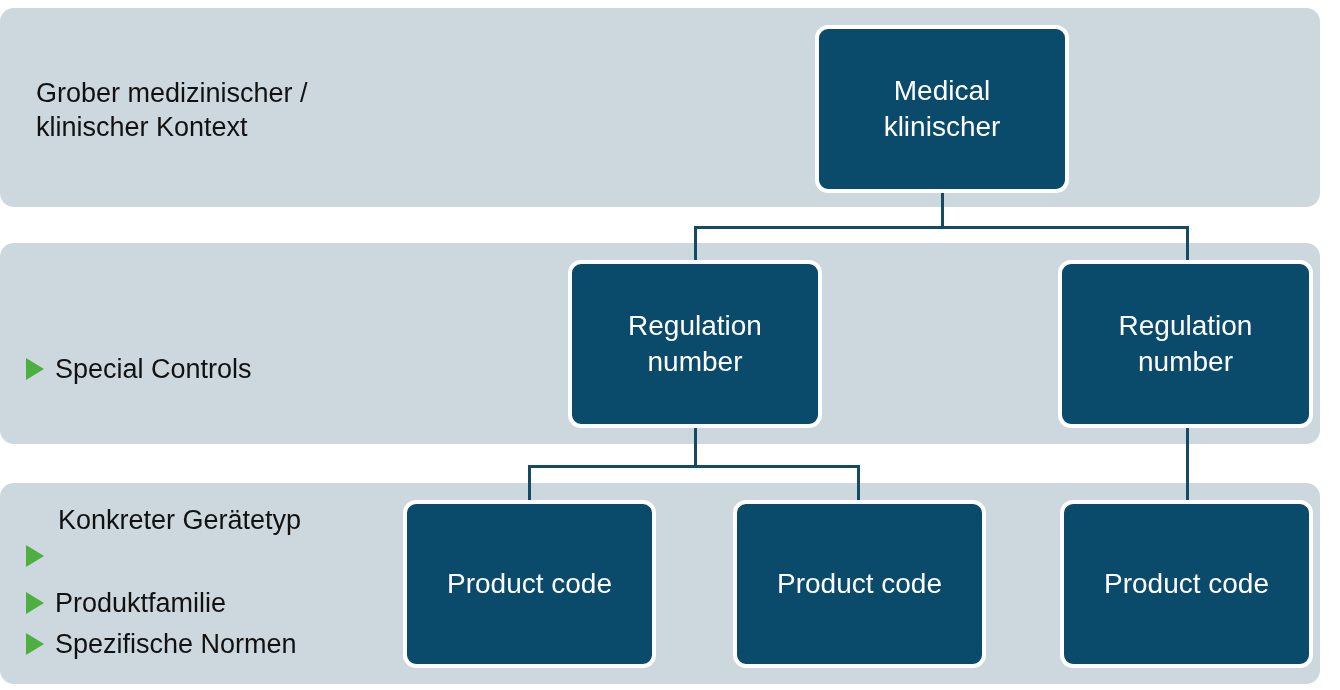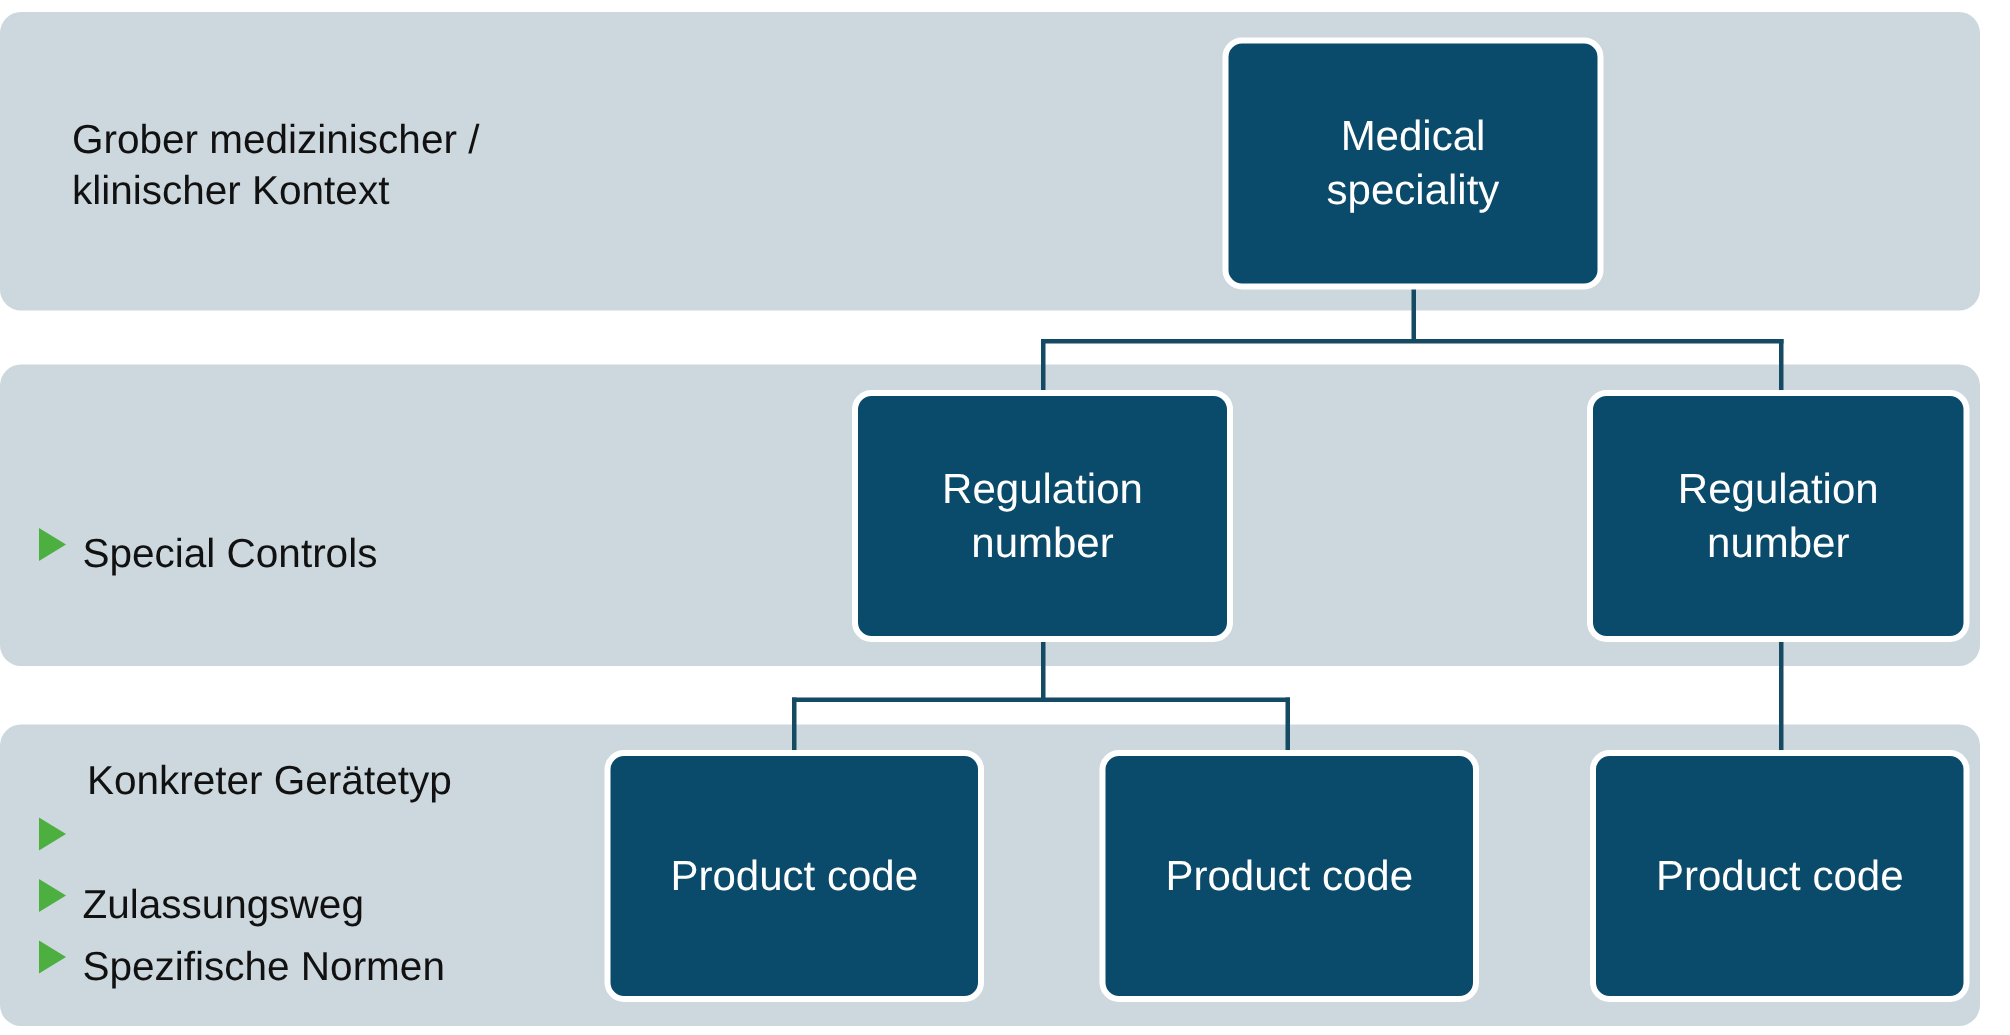--- a/index.html
+++ b/index.html
@@ -32,38 +32,38 @@
   
   .band-label {
     position: absolute;
     color: #111111;
     font-size: 27px;
     line-height: 34px;
     white-space: pre-line;
     letter-spacing: 0px;
   }
   #label-1 {
-    left: 48px;
+    left: 36px;
     top: 76px;
     width: 430px;
   }
   #label-2-title {
     left: 99px;
     top: 303px;
   }
   #label-3-title {
     left: 58px;
     top: 503px;
   }
 
   
   .bullet-row {
     position: absolute;
     display: flex;
-    align-items: flex-start;
+    align-items: center;
     gap: 11px;
     color: #111111;
     font-size: 27px;
     line-height: 34px;
   }
   .bullet-tri {
     width: 0;
     height: 0;
     border-top: 11px solid transparent;
     border-bottom: 11px solid transparent;
@@ -138,41 +138,41 @@
     <span>Special Controls</span>
   </div>
 
   <div class="band" id="band-3"></div>
   <div class="band-label" id="label-3-title">Konkreter Gerätetyp</div>
   <div class="bullet-row" id="bullet-risiko">
     <span class="bullet-tri"></span>
   </div>
   <div class="bullet-row" id="bullet-zulassung">
     <span class="bullet-tri"></span>
-    <span>Zulassungsweg</span>
+    <span>Produktfamilie</span>
   </div>
   <div class="bullet-row" id="bullet-normen">
     <span class="bullet-tri"></span>
     <span>Spezifische Normen</span>
   </div>
 
   <div class="conn conn-v" id="conn-ms-down"></div>
   <div class="conn conn-h" id="conn-ms-bus"></div>
   <div class="conn conn-v" id="conn-reg-l-up"></div>
   <div class="conn conn-v" id="conn-reg-r-up"></div>
 
   <div class="conn conn-v" id="conn-regl-down"></div>
   <div class="conn conn-h" id="conn-regl-bus"></div>
   <div class="conn conn-v" id="conn-pc-l-up"></div>
   <div class="conn conn-v" id="conn-pc-m-up"></div>
 
   <div class="conn conn-v" id="conn-regr-down"></div>
 
   <div class="node" id="node-medical-speciality">Medical
-speciality</div>
+klinischer</div>
 
   <div class="node" id="node-regulation-left">Regulation
 number</div>
 
   <div class="node" id="node-regulation-right">Regulation
 number</div>
 
   <div class="node" id="node-product-left">Product code</div>
 
   <div class="node" id="node-product-middle">Product code</div>

